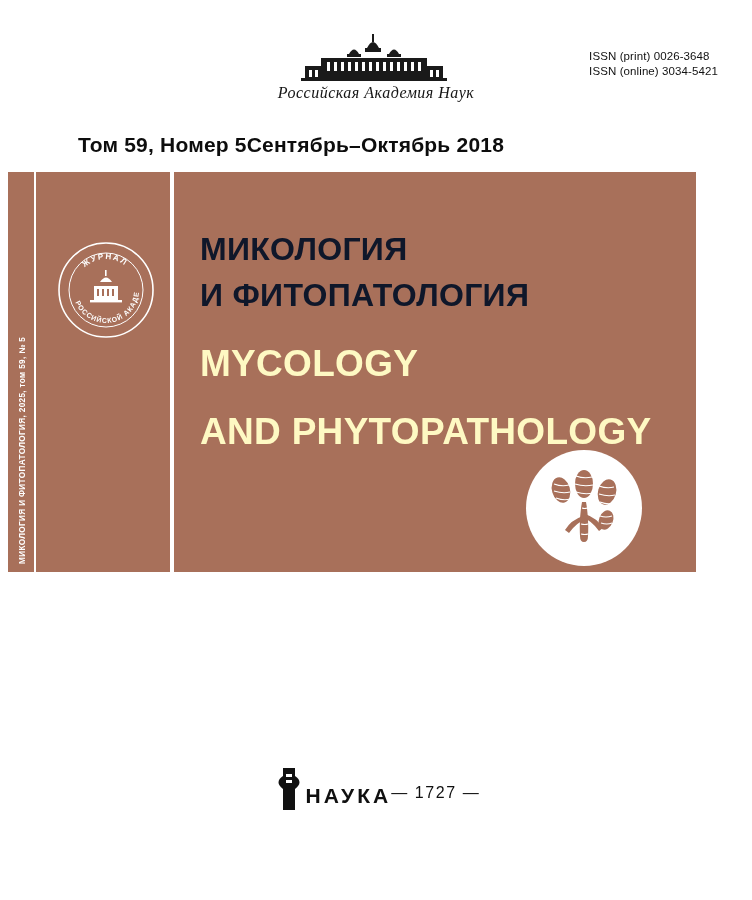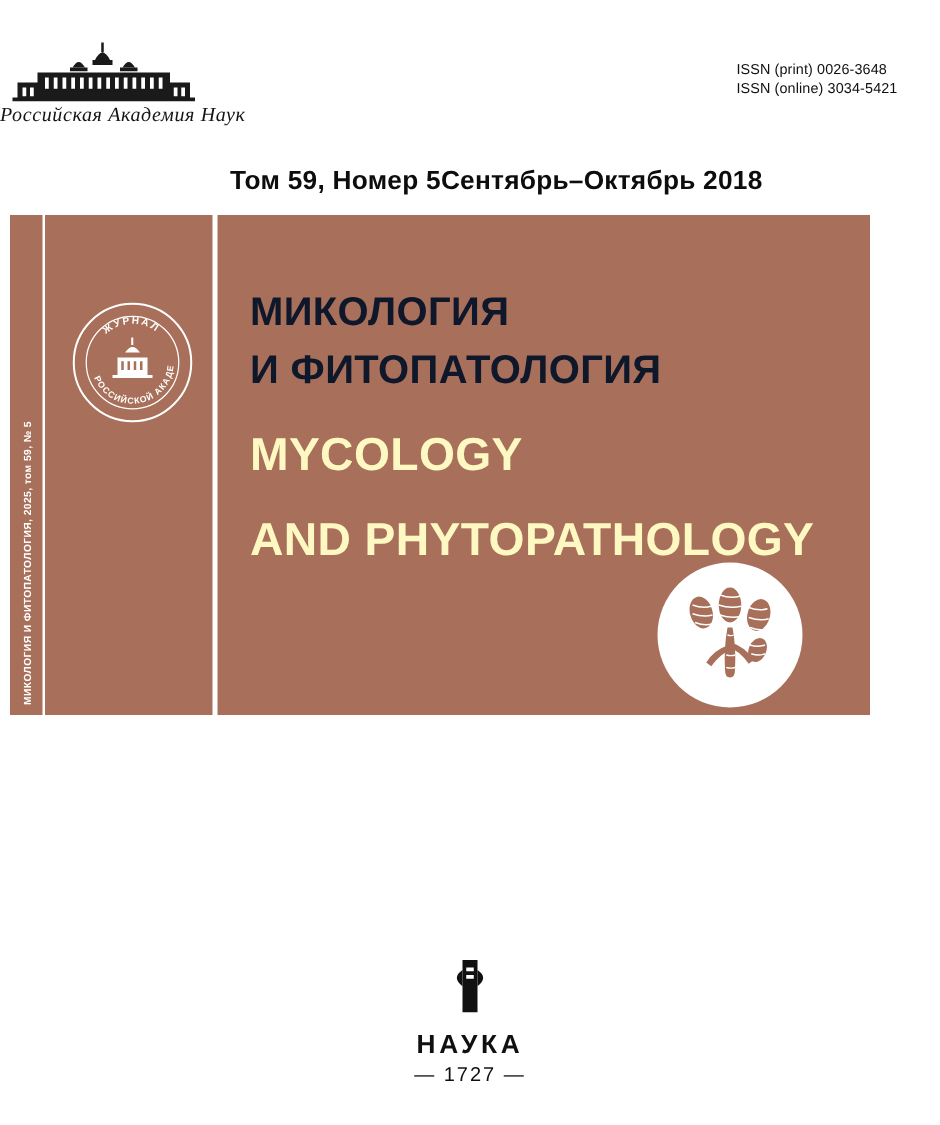--- a/index.html
+++ b/index.html
@@ -31,32 +31,33 @@
   }
 
   
   .ras-emblem {
     position: absolute;
     top: 28px;
     left: 0;
     width: 752px;
     display: flex;
     flex-direction: column;
+    align-items: center;
   }
   .ras-emblem svg { display: block; }
 
   
   .volume-line {
     position: absolute;
     top: 133px;
     left: 0;
     width: 752px;
-    padding: 0 78px 0 120px;
+    padding: 0 78px 0 78px;
     display: flex;
-    justify-content: center;
+    justify-content: flex-start;
     align-items: baseline;
   }
   .volume-line .vol,
   .volume-line .date {
     font-size: 21px;
     font-weight: bold;
     color: #0d0d0d;
     letter-spacing: 0.2px;
   }
 
@@ -159,22 +160,22 @@
     overflow: hidden;
   }
 
   
   .publisher {
     position: absolute;
     top: 768px;
     left: 0;
     width: 752px;
     display: flex;
-    flex-direction: column;
     align-items: center;
+    justify-content: center;
   }
   .publisher-name {
     margin-top: 9px;
     font-size: 21px;
     font-weight: bold;
     letter-spacing: 3px;
     color: #101010;
   }
   .publisher-year {
     margin-top: 4px;

